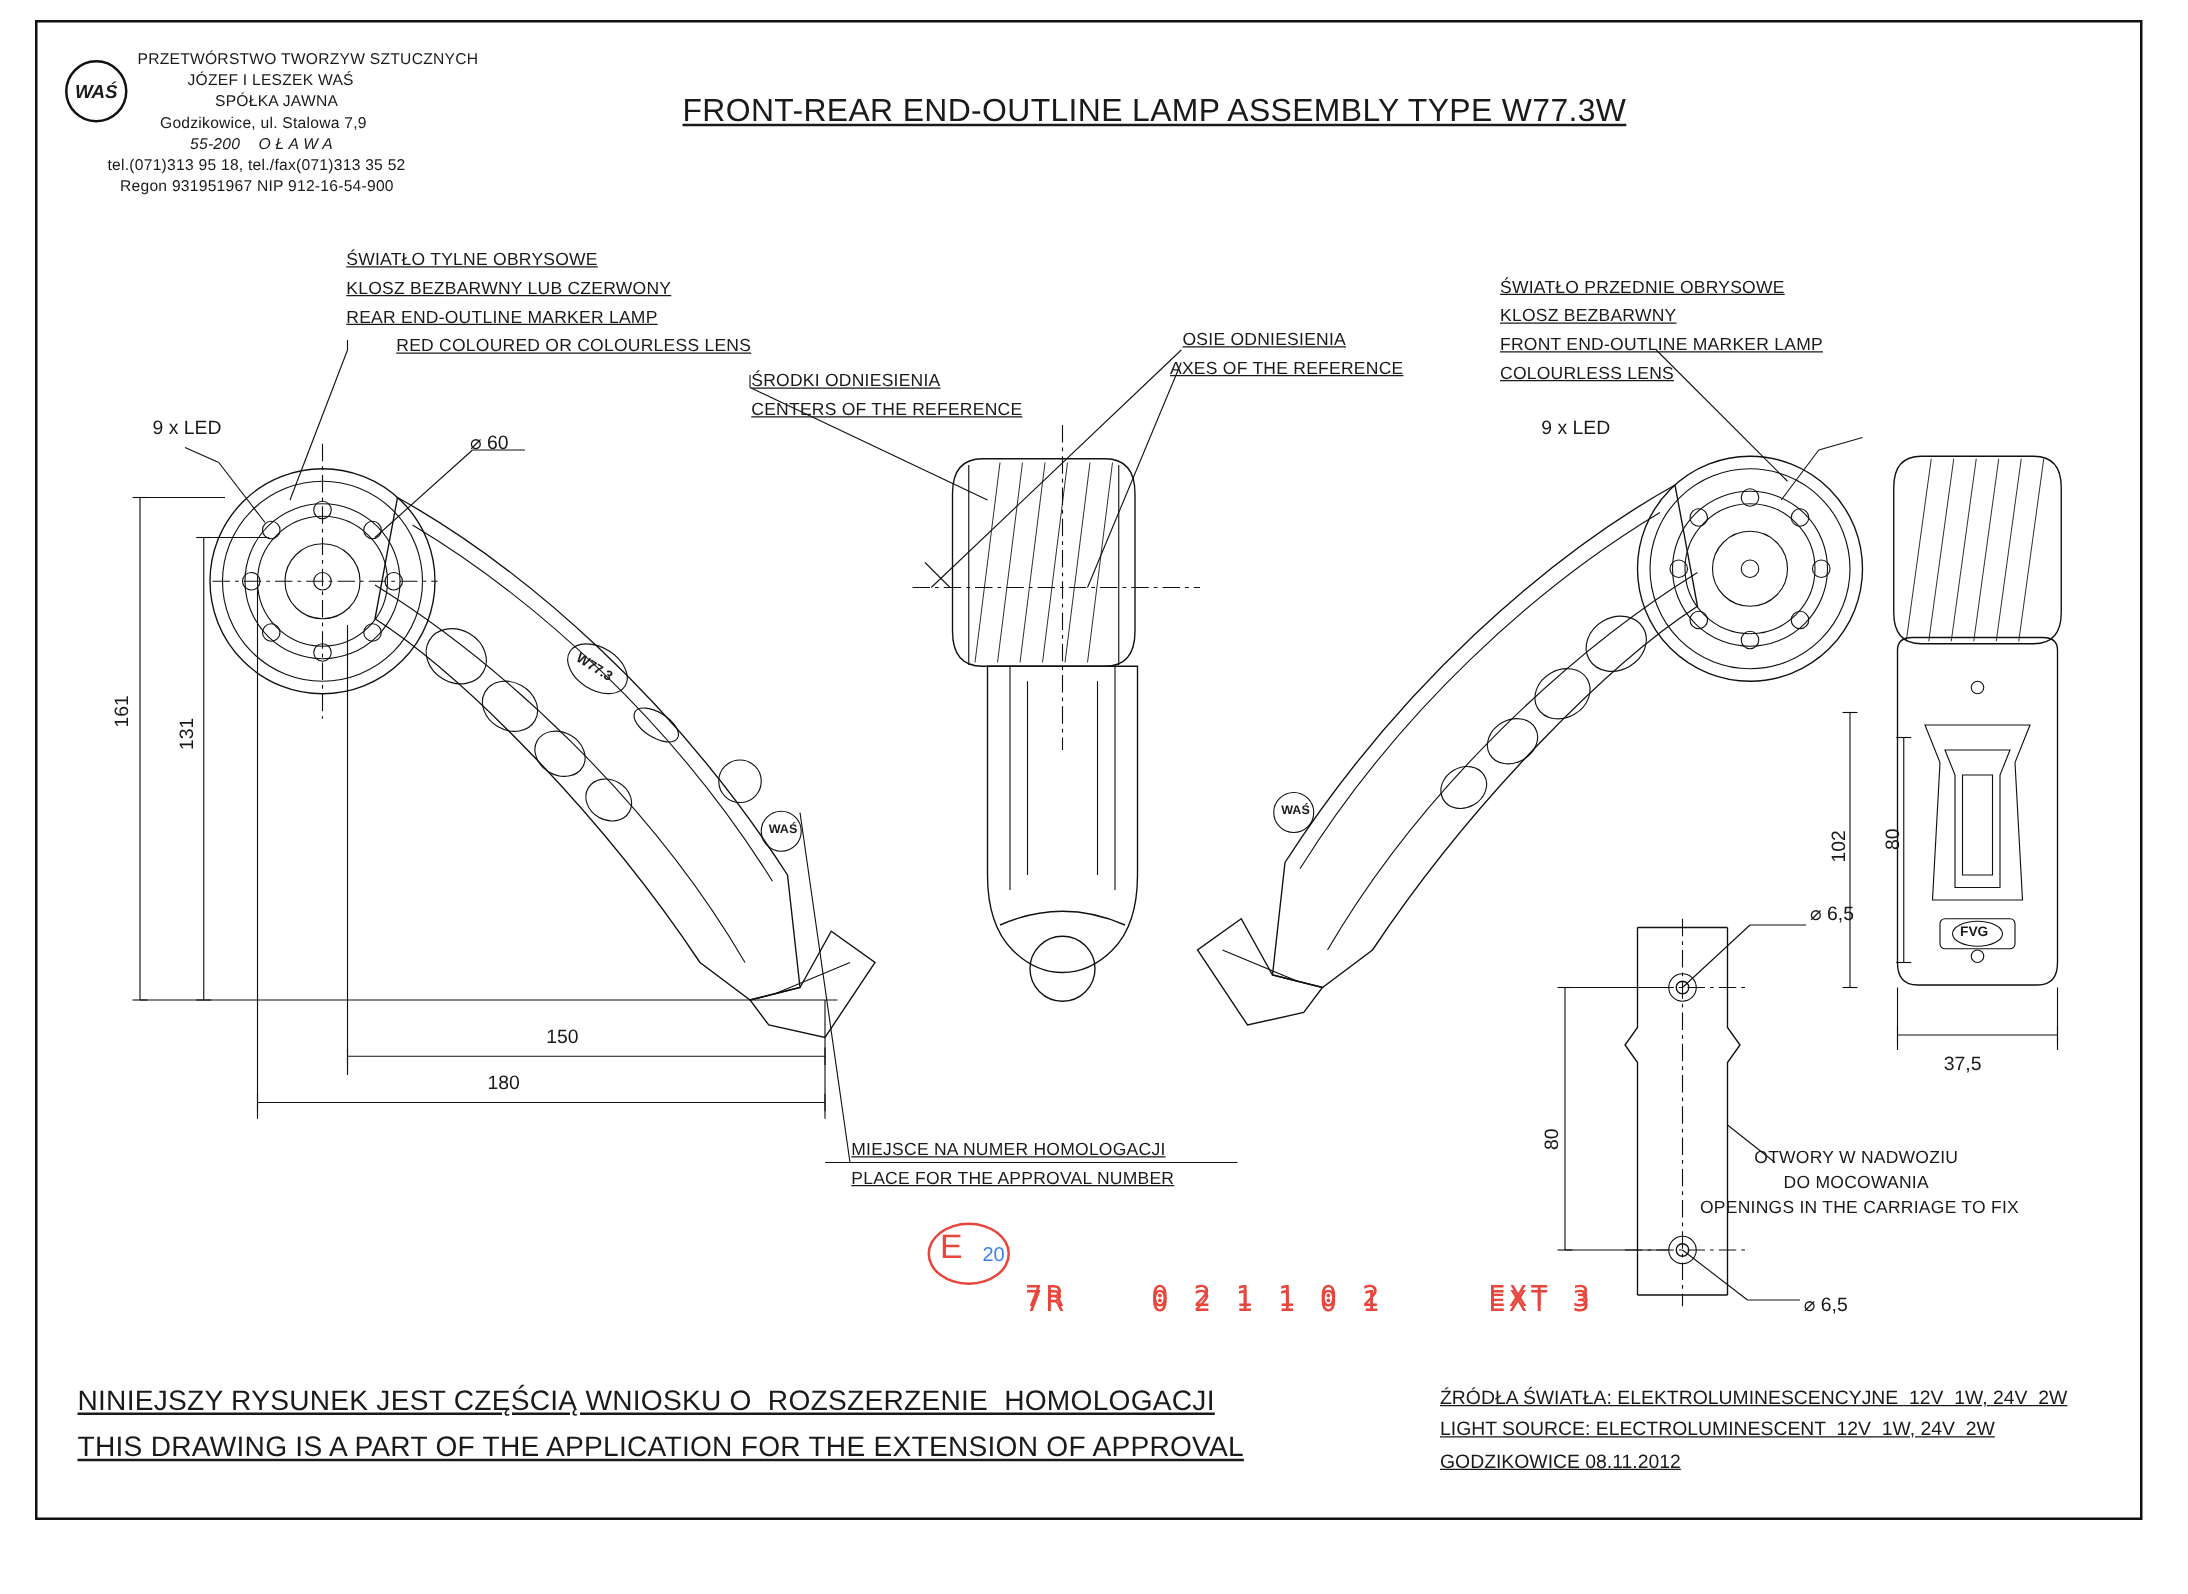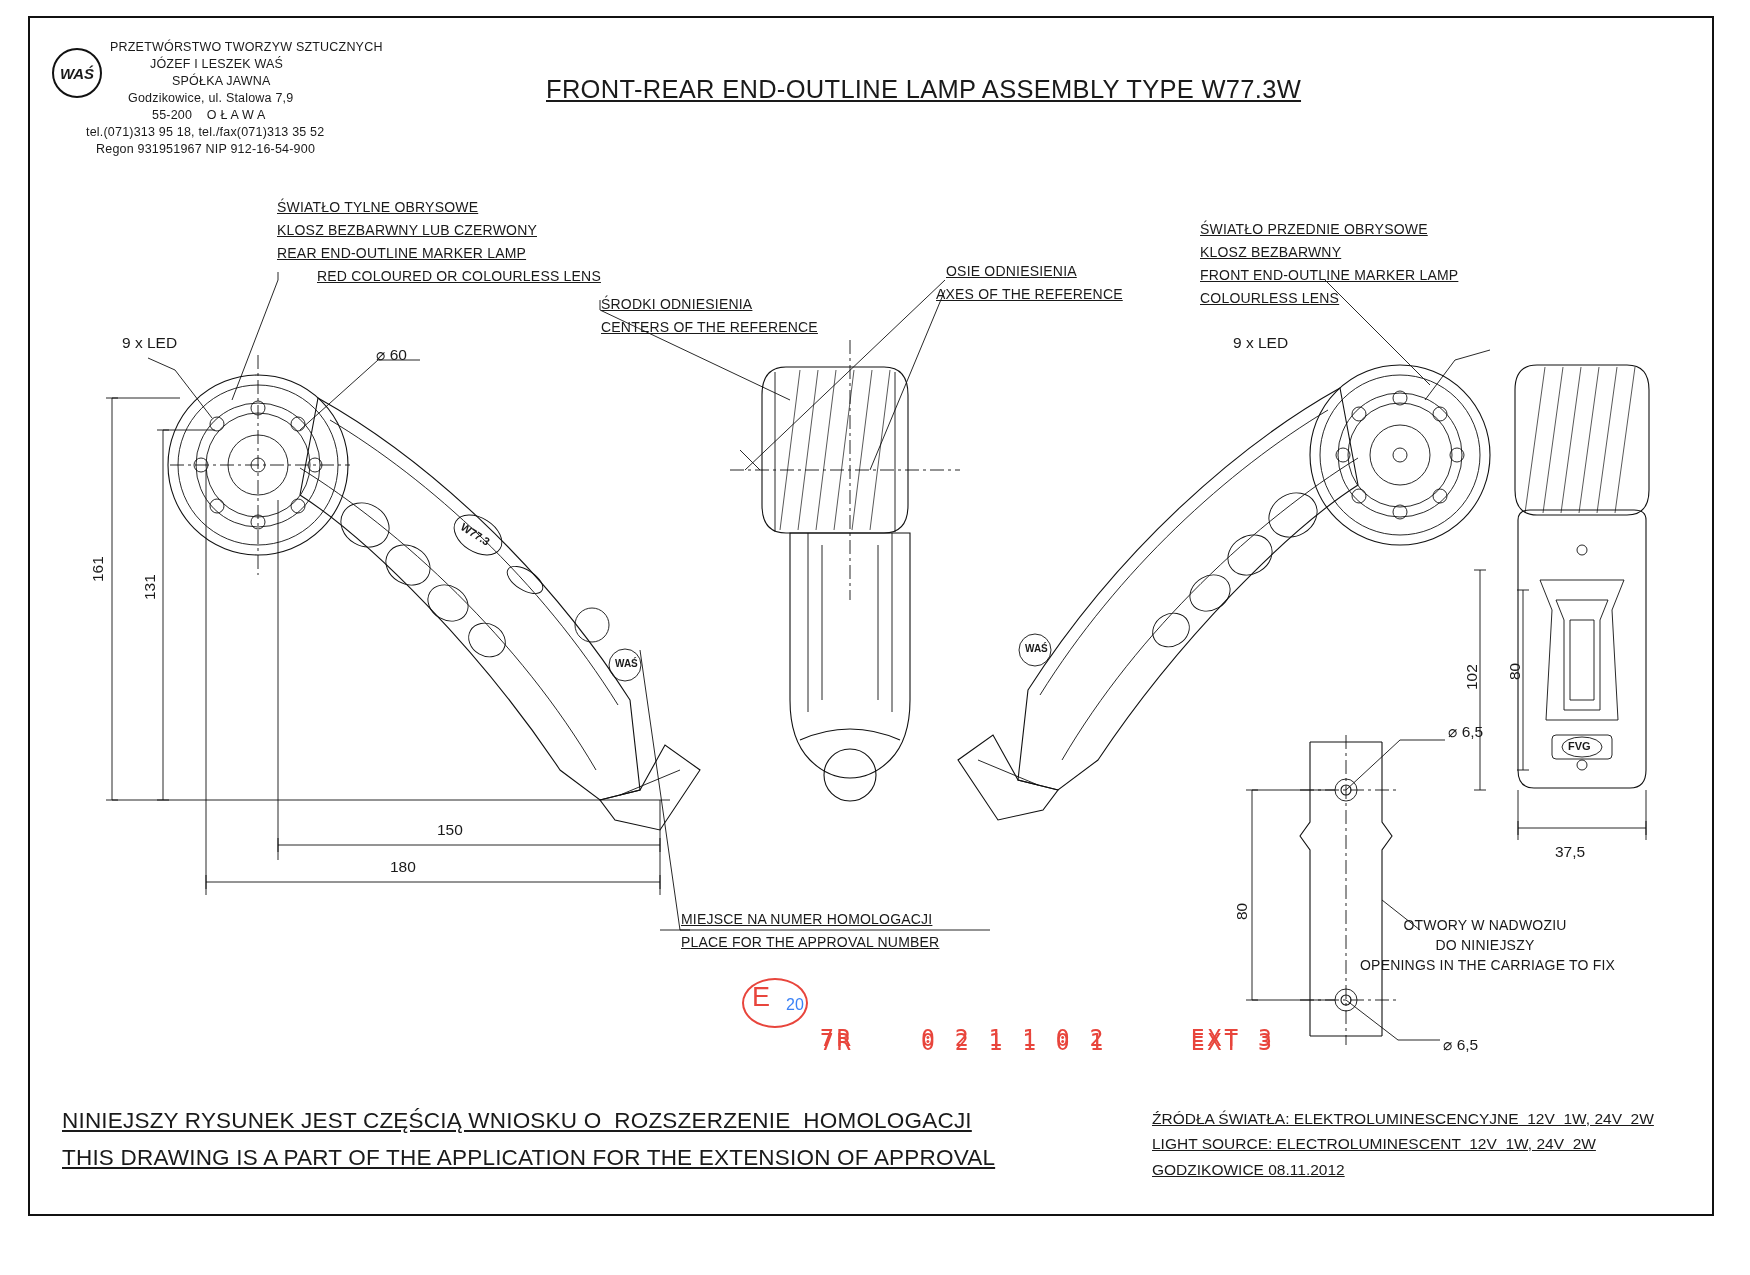--- a/index.html
+++ b/index.html
@@ -252,21 +252,21 @@
     </g>
   </svg>
 
   <div class="logo">
       <span>WAŚ</span>
     </div>
   <div class="txt company" style="left:110px;top:40px;">PRZETWÓRSTWO TWORZYW SZTUCZNYCH</div>
   <div class="txt company" style="left:150px;top:57px;">JÓZEF I LESZEK WAŚ</div>
   <div class="txt company" style="left:172px;top:74px;">SPÓŁKA JAWNA</div>
   <div class="txt company" style="left:128px;top:91px;">Godzikowice, ul. Stalowa 7,9</div>
-  <div class="txt company" style="left:152px;top:108px;">55-200    O Ł A W A</div>
+  <div class="txt company" style="left:152px;top:108px;font-style:italic;">55-200    O Ł A W A</div>
   <div class="txt company" style="left:86px;top:125px;">tel.(071)313 95 18, tel./fax(071)313 35 52</div>
   <div class="txt company" style="left:96px;top:142px;">Regon 931951967 NIP 912-16-54-900</div>
 
   <div class="txt maintitle ul" style="left:546px;top:74px;">FRONT-REAR END-OUTLINE LAMP ASSEMBLY TYPE W77.3W</div>
 
   <div class="txt ann ul" style="left:277px;top:198px;">ŚWIATŁO TYLNE OBRYSOWE</div>
   <div class="txt ann ul" style="left:277px;top:221px;">KLOSZ BEZBARWNY LUB CZERWONY</div>
   <div class="txt ann ul" style="left:277px;top:244px;">REAR END-OUTLINE MARKER LAMP</div>
   <div class="txt ann ul" style="left:277px;top:267px;padding-left:40px;">RED COLOURED OR COLOURLESS LENS</div>
 
@@ -298,21 +298,21 @@
 
   <div class="txt" style="left:459px;top:528px;font-size:11px;font-weight:bold;transform:rotate(32deg);">W77.3</div>
   <div class="txt" style="left:615px;top:658px;font-size:10px;font-weight:bold;">WAŚ</div>
   <div class="txt" style="left:1025px;top:643px;font-size:10px;font-weight:bold;">WAŚ</div>
   <div class="txt" style="left:1568px;top:740px;font-size:11px;font-weight:bold;">FVG</div>
 
   <div class="txt ann ul" style="left:681px;top:910px;">MIEJSCE NA NUMER HOMOLOGACJI</div>
   <div class="txt ann ul" style="left:681px;top:933px;">PLACE FOR THE APPROVAL NUMBER</div>
 
   <div class="txt ann center" style="left:1480px;top:916px;width:230px;margin-left:-110px;">OTWORY W NADWOZIU</div>
-  <div class="txt ann center" style="left:1480px;top:936px;width:230px;margin-left:-110px;">DO NINIEJSZY</div>
+  <div class="txt ann center" style="left:1480px;top:936px;width:230px;margin-left:-110px;">DO MOCOWANIA</div>
   <div class="txt ann center" style="left:1480px;top:956px;width:250px;margin-left:-120px;">OPENINGS IN THE CARRIAGE TO FIX</div>
 
   <div class="ecircle"></div>
   <div class="etext">E</div>
   <div class="esub">20</div>
   <div class="txt srow" style="left:820px;top:1028px;">7R    0 2 1 1 0 1     EXT 3</div>
   <div class="txt srow" style="left:820px;top:1024px;">7R    0 2 1 1 0 2     EXT 3</div>
 
   <div class="txt statement ul" style="left:62px;top:1106px;text-align:right;">NINIEJSZY RYSUNEK JEST CZĘŚCIĄ WNIOSKU O  ROZSZERZENIE  HOMOLOGACJI</div>
   <div class="txt statement ul" style="left:62px;top:1143px;">THIS DRAWING IS A PART OF THE APPLICATION FOR THE EXTENSION OF APPROVAL</div>

